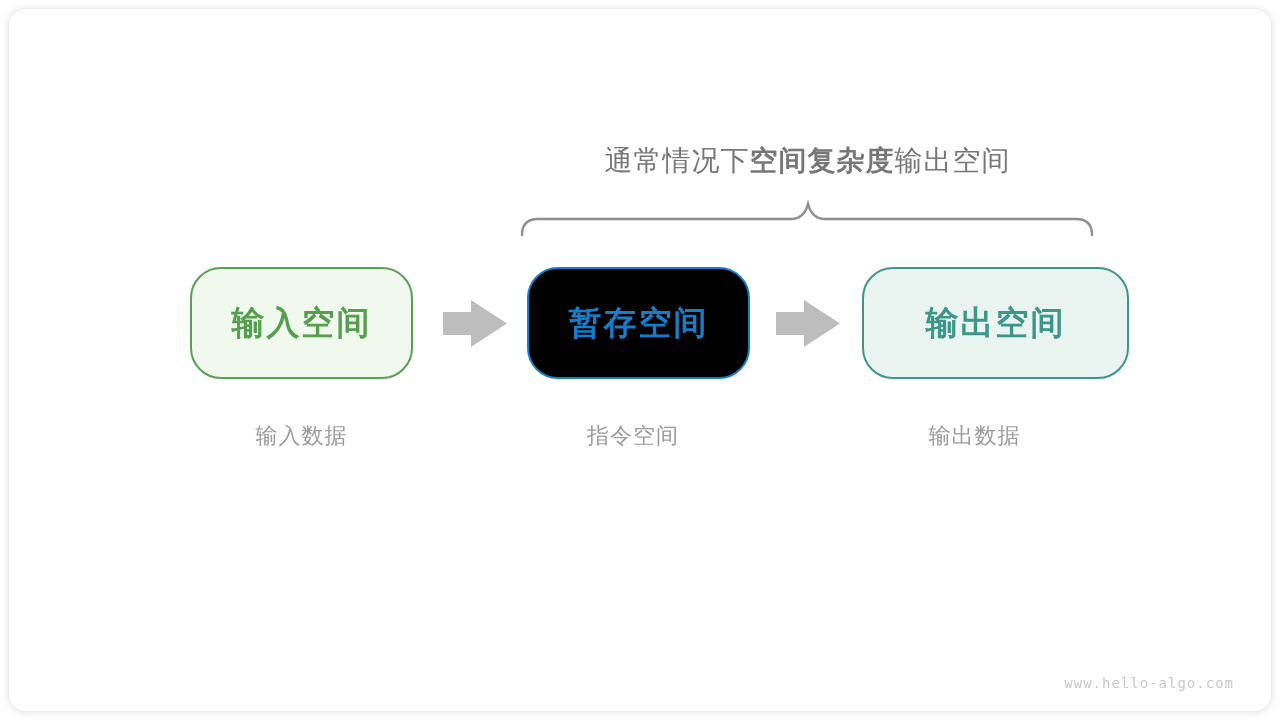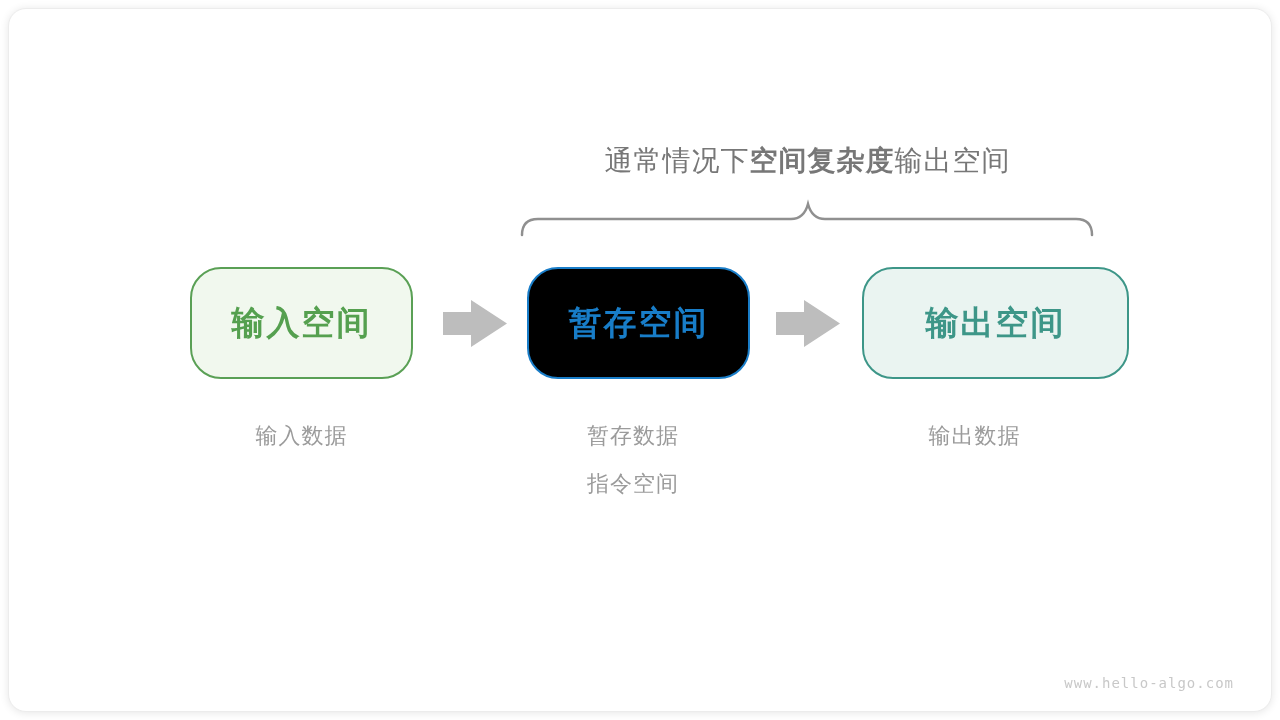--- a/index.html
+++ b/index.html
@@ -121,21 +121,20 @@
     <polygon class="arrow-shape" points="0,12 28,12 28,0 64,23.5 28,47 28,35 0,35" fill="#bdbdbd"></polygon>
   </svg>
 
   <div class="node node-2" style="border-color: rgb(61, 150, 136); background: rgb(234, 244, 241); color: rgb(61, 150, 136);">
     <span>输出空间</span>
   </div>
 
   <div class="ann ann-input" style="color: rgb(155, 155, 155);">输入数据</div>
 
   <div class="ann ann-temp" style="color: rgb(155, 155, 155);">
-    <div>暂存数据</div>
     <div>指令空间</div>
   </div>
 
   <div class="ann ann-output" style="color: rgb(155, 155, 155); text-align: center;">输出数据</div>
 
   <div class="watermark" style="color: rgb(200, 200, 200);">www.hello-algo.com</div>
 
 </div>
 
 </body></html>

